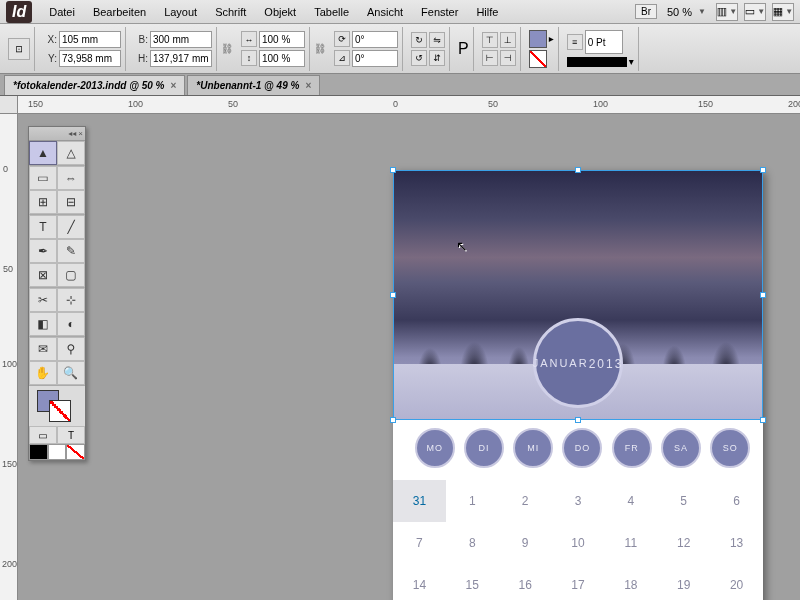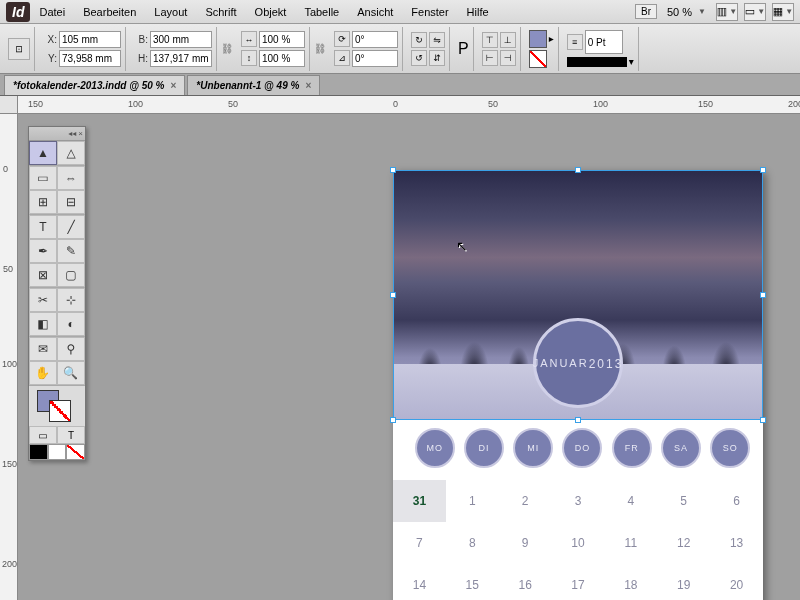--- a/index.html
+++ b/index.html
@@ -1,20 +1,20 @@
 <!DOCTYPE html>
 <html><head>
 <meta charset="utf-8">
 <style>
 * { box-sizing: border-box; margin: 0; padding: 0; font-family: Tahoma, Arial, sans-serif; }
 body { background: #a0a0a0; width: 800px; height: 600px; overflow: hidden; position: relative; }
 
 
 .menubar { background: linear-gradient(#e8e8e8,#d8d8d8); height: 24px; display: flex; align-items: center; padding: 0 6px; font-size: 11px; border-bottom: 1px solid #999; gap: 0; }
-.menubar .logo { background: #3a2a2a; color: #fff; font-weight: bold; font-style: italic; padding: 2px 6px; border-radius: 3px; font-size: 14px; }
+.menubar .logo { background: #3a2a2a; color: #fff; font-weight: bold; font-style: italic; padding: 2px 6px; border-radius: 3px; margin-right: 8px; font-size: 16px; }
 .menubar .mitem { padding: 4px 9px; cursor: default; }
 .menubar .right { margin-left: auto; display: flex; align-items: center; gap: 6px; }
 .menubar .br { border: 1px solid #999; padding: 1px 5px; font-size: 10px; background: #eee; }
 .menubar .zoom { font-size: 11px; padding: 2px 4px; display: flex; align-items: center; gap: 4px; }
 .menubar .iconbtn { width: 22px; height: 18px; border: 1px solid #999; background: #eee; display: flex; align-items: center; justify-content: center; }
 .menubar .tri { font-size: 8px; color: #555; margin-left: 2px; }
 
 
 .ctrlbar { background: linear-gradient(#eaeaea,#d4d4d4); height: 50px; border-bottom: 1px solid #888; display: flex; align-items: center; padding: 2px 4px; gap: 4px; font-size: 10px; }
 .ctrlbar .group { display: flex; flex-direction: column; gap: 2px; padding: 0 4px; border-right: 1px solid #aaa; height: 44px; justify-content: center; }
@@ -72,21 +72,21 @@
   radial-gradient(ellipse 20px 44px at 76% 100%, #1a1a2a 0%, transparent 60%),
   radial-gradient(ellipse 24px 50px at 90% 100%, #1a1a2a 0%, transparent 60%);
 }
 .page .snow { position: absolute; bottom: 0; left: 0; right: 0; height: 56px; background: linear-gradient(#cacae0,#b2b2d0); }
 .page .monthcircle { position: absolute; top: 148px; left: 50%; transform: translateX(-50%); width: 90px; height: 90px; border-radius: 50%; background: #6a6fa0; border: 3px solid #d0d0e8; display: flex; flex-direction: row; align-items: center; justify-content: center; color: #e0e0f0; font-size: 11px; letter-spacing: 2px; font-weight: 300; }
 .page .monthcircle .yr { font-size: 12px; margin-top: 2px; }
 .page .dayrow { position: absolute; top: 258px; left: 0; right: 0; height: 40px; display: flex; justify-content: space-around; align-items: flex-end; padding: 0 8px; margin-left: 9px; }
 .page .daycircle { width: 40px; height: 40px; border-radius: 50%; background: #7a7fb0; border: 2px solid #c8c8e0; display: flex; align-items: center; justify-content: center; color: #e8e8f4; font-size: 9px; letter-spacing: 1px; }
 .page .calgrid { position: absolute; top: 310px; left: 0; right: 0; bottom: 0; display: grid; grid-template-columns: repeat(7,1fr); grid-auto-rows: 42px; }
 .page .calcell { display: flex; align-items: center; justify-content: center; font-size: 12px; color: #8a8aa0; font-weight: 300; }
-.page .calcell.prev { background: #e4e4e8; color: #14532d; font-weight: bold; }
+.page .calcell.prev { background: #e4e4e8; color: #0369a1; }
 
 
 .selframe { position: absolute; border: 1px solid #39a0e8; pointer-events: none; }
 .selframe .h { position: absolute; width: 6px; height: 6px; background: #fff; border: 1px solid #39a0e8; }
 .selframe .h.tl { top:-4px; left:-4px; } .selframe .h.tm { top:-4px; left:50%; margin-left:-3px; }
 .selframe .h.tr { top:-4px; right:-4px; } .selframe .h.ml { top:50%; left:-4px; margin-top:-3px; }
 .selframe .h.mr { top:50%; right:-4px; margin-top:-3px; } .selframe .h.bl { bottom:-4px; left:-4px; }
 .selframe .h.bm { bottom:-4px; left:50%; margin-left:-3px; } .selframe .h.br { bottom:-4px; right:-4px; }
 
 .cursor { position: absolute; font-size: 14px; color: #000; text-shadow: 1px 1px 0 #fff; pointer-events: none; }

